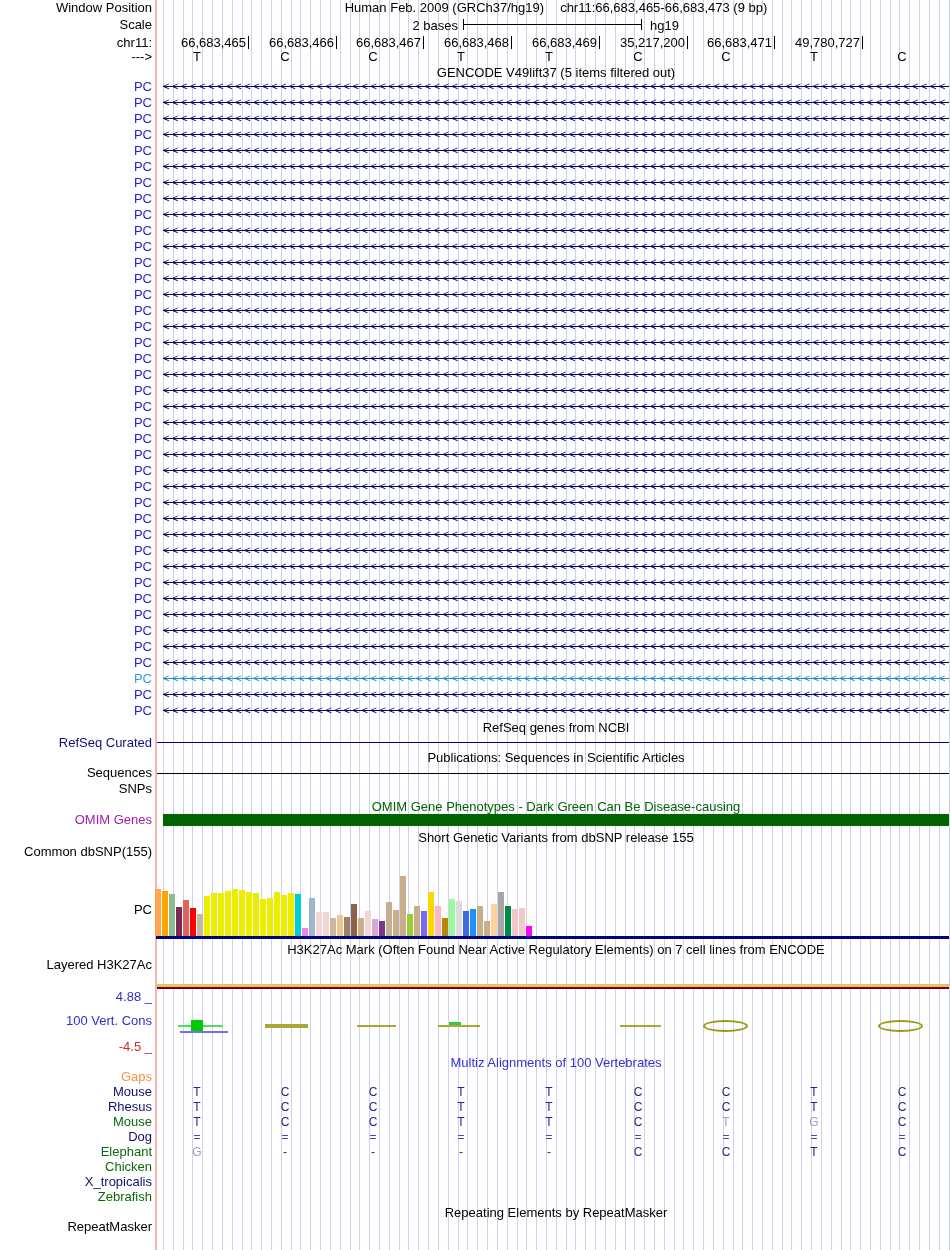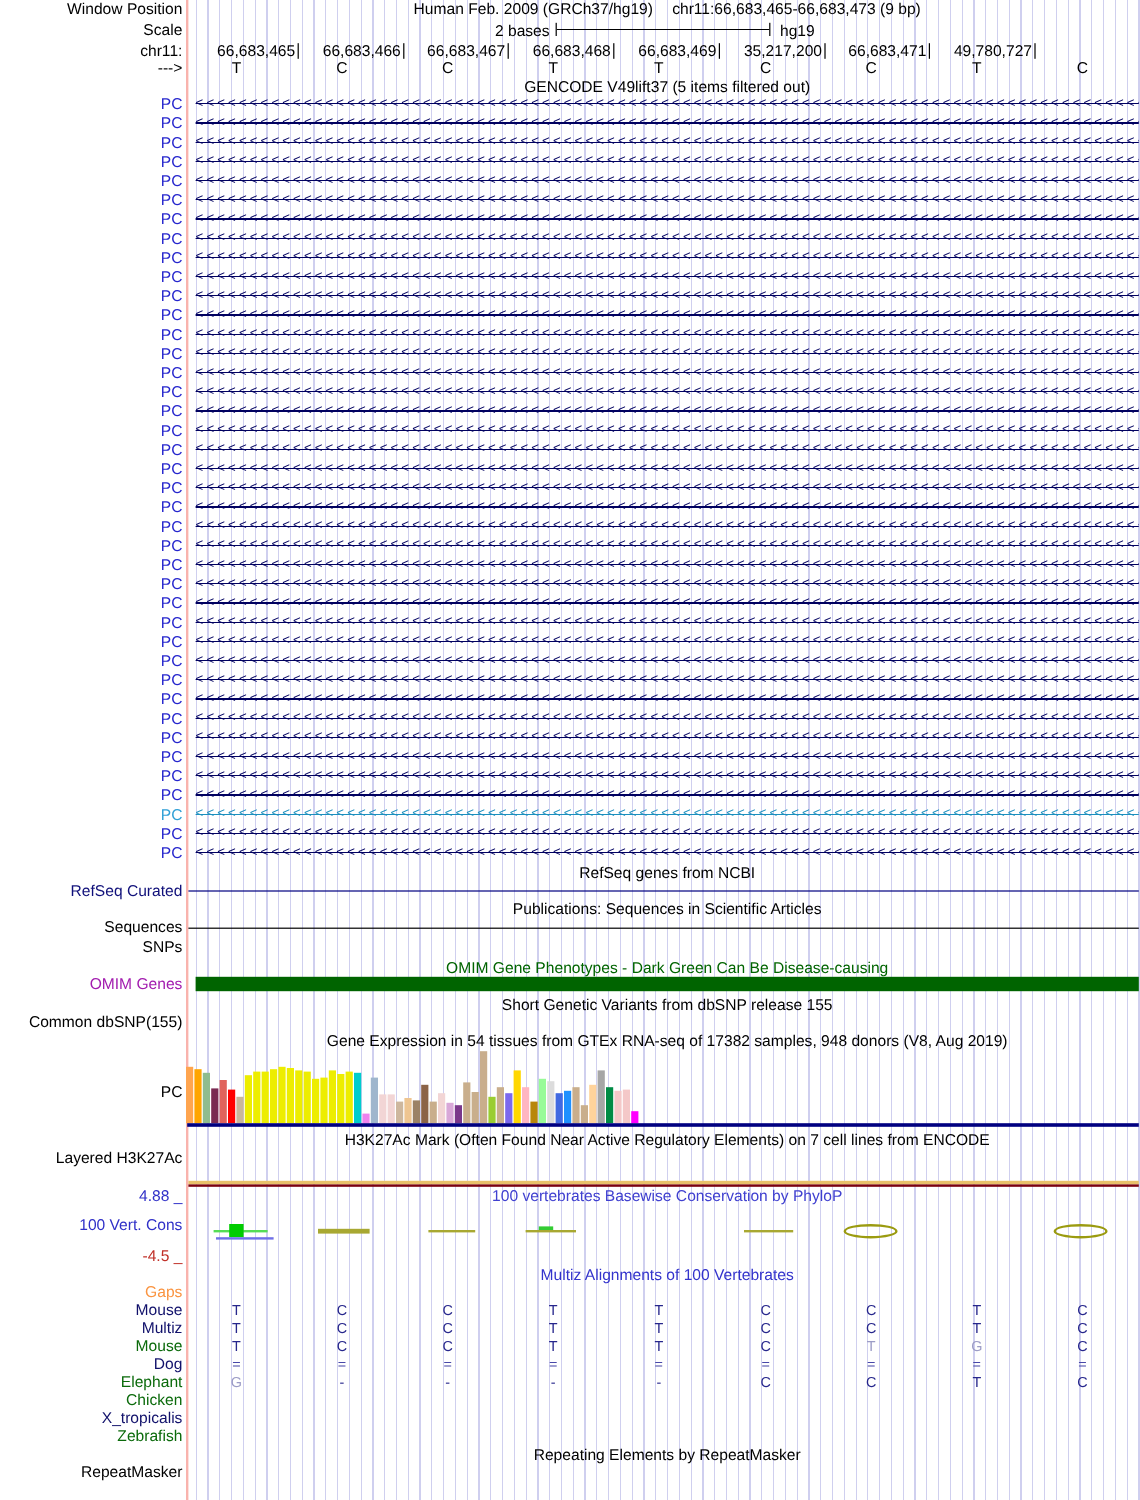--- a/index.html
+++ b/index.html
@@ -170,21 +170,20 @@
 
   <div class="lbl" style="top:782px;">SNPs</div>
 
   <div class="title" id="omimTitle" style="top: 800px; color: rgb(0, 100, 0);">OMIM Gene Phenotypes - Dark Green Can Be Disease-causing</div>
   <div class="lbl" id="omimLbl" style="top: 813px; color: #a21caf;">OMIM Genes</div>
   <div class="abs" id="omimBar" style="left: 163px; width: 786px; top: 814px; height: 12px; background: rgb(0, 100, 0);"></div>
 
   <div class="title" style="top:831px;">Short Genetic Variants from dbSNP release 155</div>
   <div class="lbl" style="top:845px;">Common dbSNP(155)</div>
 
-  <div class="title" style="top:861px;">Gene Expression in 54 tissues from GTEx RNA-seq of 17382 samples, 948 donors (V8, Aug 2019)</div>
   <div class="lbl" style="top:903px;">PC</div>
   <div id="gtexChart">
       <div class="bar" style="left: 155px; top: 889px; height: 47px; background: rgb(255, 165, 79);"></div>
       <div class="bar" style="left: 162px; top: 891px; height: 45px; background: rgb(255, 165, 0);"></div>
       <div class="bar" style="left: 169px; top: 894px; height: 42px; background: rgb(143, 188, 143);"></div>
       <div class="bar" style="left: 176px; top: 907px; height: 29px; background: rgb(122, 42, 82);"></div>
       <div class="bar" style="left: 183px; top: 900px; height: 36px; background: rgb(224, 99, 92);"></div>
       <div class="bar" style="left: 190px; top: 908px; height: 28px; background: rgb(255, 0, 0);"></div>
       <div class="bar" style="left: 197px; top: 914px; height: 22px; background: rgb(201, 183, 156);"></div>
       <div class="bar" style="left: 204px; top: 896px; height: 40px; background: rgb(237, 237, 0);"></div>
@@ -236,21 +235,20 @@
       <div class="bar" style="left: 526px; top: 926px; height: 10px; background: rgb(255, 0, 255);"></div>
     </div>
   <div class="abs" id="gtexBaseline" style="left: 156px; width: 793px; top: 936px; height: 3px; background: rgb(0, 0, 128);"></div>
 
   <div class="title" style="top:943px;">H3K27Ac Mark (Often Found Near Active Regulatory Elements) on 7 cell lines from ENCODE</div>
   <div class="lbl" style="top:958px;">Layered H3K27Ac</div>
   <div class="abs" id="h3kBand" style="left: 157px; width: 792px; top: 984px; height: 3px; background: rgb(232, 192, 106);"></div>
   <div class="abs" id="h3kLine" style="left: 157px; width: 792px; top: 987px; height: 2px; background: rgb(122, 0, 16);"></div>
 
   <div class="lbl" id="phyloMax" style="top: 990px; color: rgb(48, 48, 200);">4.88 _</div>
-  <div class="title" id="phyloTitle" style="top: 990px; color: rgb(64, 64, 208);">100 vertebrates Basewise Conservation by PhyloP</div>
   <div class="lbl" id="phyloLbl" style="top: 1014px; color: rgb(48, 48, 200);">100 Vert. Cons</div>
   <div class="lbl" id="phyloMin" style="top: 1040px; color: rgb(192, 48, 40);">-4.5 _</div>
   <div id="phyloMarks">
       <div class="abs" style="left: 178px; top: 1025px; width: 45px; height: 2px; background: rgb(85, 221, 85);"></div>
       <div class="abs" style="left: 191px; top: 1020px; width: 12px; height: 11px; background: rgb(0, 204, 0);"></div>
       <div class="abs" style="left: 180px; top: 1031px; width: 48px; height: 2px; background: rgb(112, 112, 232);"></div>
       <div class="abs" style="left: 265px; top: 1024px; width: 43px; height: 4px; background: rgb(168, 168, 50);"></div>
       <div class="abs" style="left: 357px; top: 1025px; width: 39px; height: 2px; background: rgb(168, 168, 50);"></div>
       <div class="abs" style="left: 438px; top: 1025px; width: 42px; height: 2px; background: rgb(168, 168, 50);"></div>
       <div class="abs" style="left: 449px; top: 1022px; width: 12px; height: 3px; background: rgb(51, 204, 51);"></div>
@@ -265,21 +263,21 @@
       <div class="lbl" style="top: 1085px; color: rgb(17, 17, 107);">Mouse</div>
       <div class="alncell" style="left: 197px; top: 1085px; color: rgb(38, 38, 140);">T</div>
       <div class="alncell" style="left: 285px; top: 1085px; color: rgb(38, 38, 140);">C</div>
       <div class="alncell" style="left: 373px; top: 1085px; color: rgb(38, 38, 140);">C</div>
       <div class="alncell" style="left: 461px; top: 1085px; color: rgb(38, 38, 140);">T</div>
       <div class="alncell" style="left: 549px; top: 1085px; color: rgb(38, 38, 140);">T</div>
       <div class="alncell" style="left: 638px; top: 1085px; color: rgb(38, 38, 140);">C</div>
       <div class="alncell" style="left: 726px; top: 1085px; color: rgb(38, 38, 140);">C</div>
       <div class="alncell" style="left: 814px; top: 1085px; color: rgb(38, 38, 140);">T</div>
       <div class="alncell" style="left: 902px; top: 1085px; color: rgb(38, 38, 140);">C</div>
-      <div class="lbl" style="top: 1100px; color: rgb(17, 17, 107);">Multiz</div>
+      <div class="lbl" style="top: 1100px; color: rgb(17, 17, 107);">Rhesus</div>
       <div class="alncell" style="left: 197px; top: 1100px; color: rgb(38, 38, 140);">T</div>
       <div class="alncell" style="left: 285px; top: 1100px; color: rgb(38, 38, 140);">C</div>
       <div class="alncell" style="left: 373px; top: 1100px; color: rgb(38, 38, 140);">C</div>
       <div class="alncell" style="left: 461px; top: 1100px; color: rgb(38, 38, 140);">T</div>
       <div class="alncell" style="left: 549px; top: 1100px; color: rgb(38, 38, 140);">T</div>
       <div class="alncell" style="left: 638px; top: 1100px; color: rgb(38, 38, 140);">C</div>
       <div class="alncell" style="left: 726px; top: 1100px; color: rgb(38, 38, 140);">C</div>
       <div class="alncell" style="left: 814px; top: 1100px; color: rgb(38, 38, 140);">T</div>
       <div class="alncell" style="left: 902px; top: 1100px; color: rgb(38, 38, 140);">C</div>
       <div class="lbl" style="top: 1115px; color: rgb(11, 106, 11);">Mouse</div>

